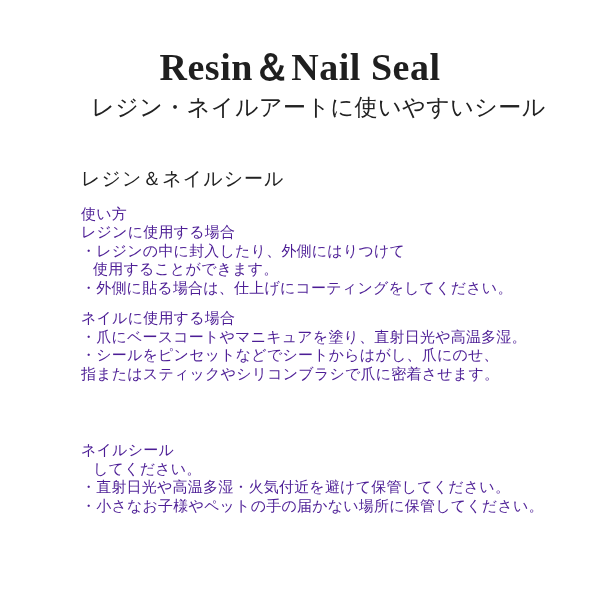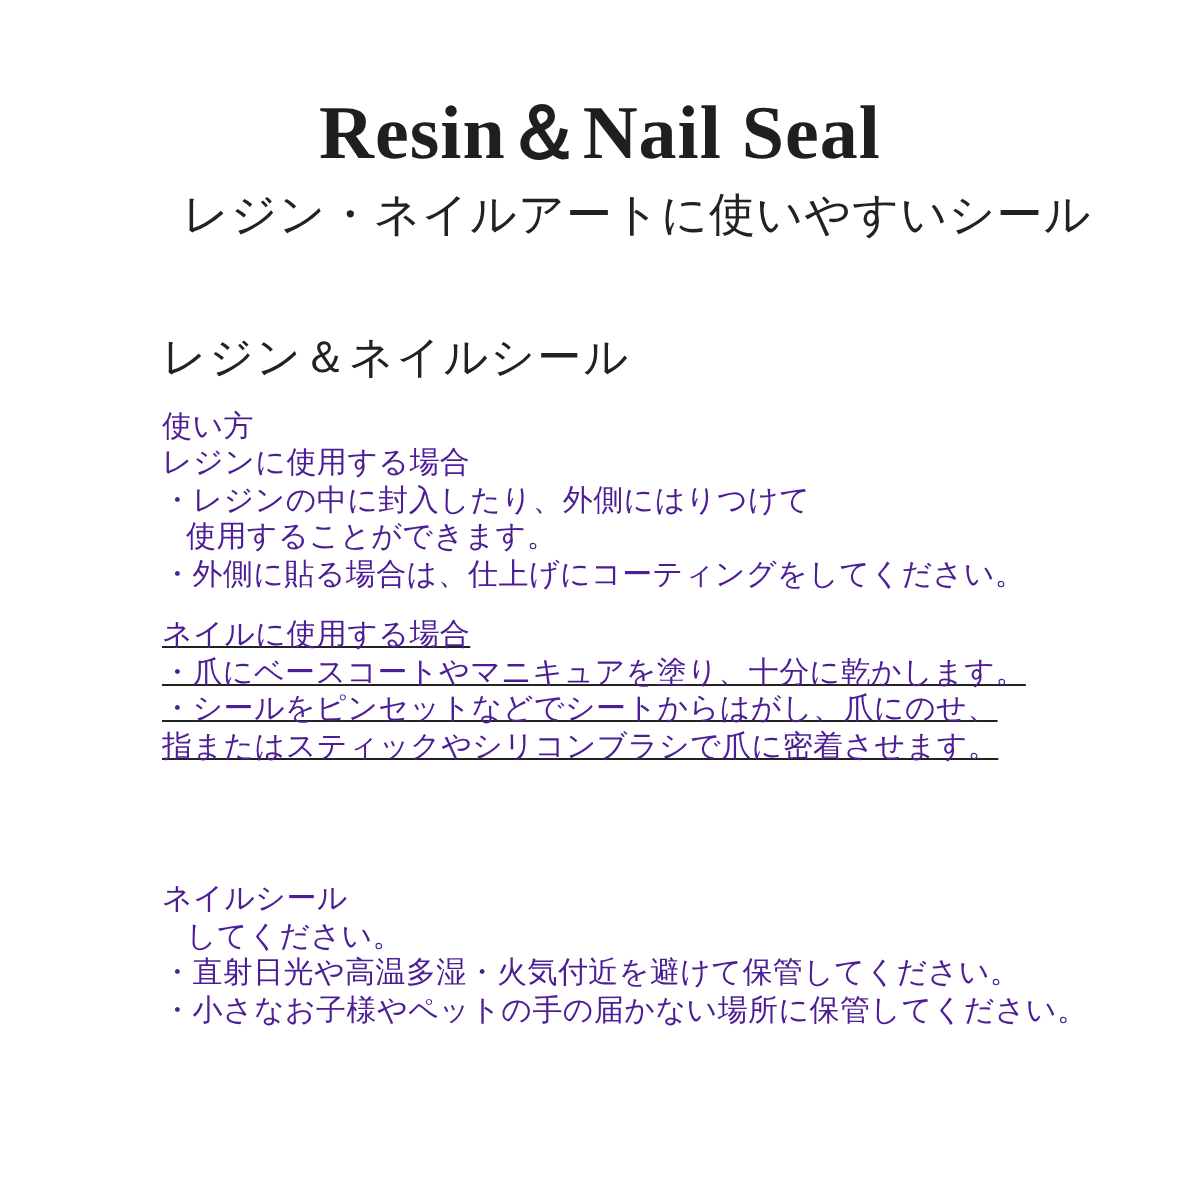--- a/index.html
+++ b/index.html
@@ -38,31 +38,31 @@
     color: #222222;
     padding-left: 37px;
   }
   .body-copy {
     padding-left: 81px;
     padding-right: 40px;
   }
   .product-name {
     margin: 0;
     padding-top: 45px;
-    font-size: 22px;
+    font-size: 19px;
     line-height: 24px;
     font-weight: 400;
     letter-spacing: 1px;
     color: #222222;
   }
   .section {
     margin: 0;
   }
   .section-usage { margin-top: 14px; }
-  .section-nail { margin-top: 12px; text-decoration: underline; }
+  .section-nail { margin-top: 12px; }
   .section-caution { margin-top: 58px; }
   .section-heading,
   .sub-heading,
   .line {
     margin: 0;
     font-size: 15px;
     line-height: 18.5px;
     letter-spacing: 0.2px;
     white-space: nowrap;
     color: #4c1d95;
@@ -90,21 +90,21 @@
 
       <div>
         <p class="sub-heading">レジンに使用する場合</p>
         <p class="line">・レジンの中に封入したり、外側にはりつけて</p>
         <p class="line indent">使用することができます。</p>
         <p class="line">・外側に貼る場合は、仕上げにコーティングをしてください。</p>
       </div>
 
       <div class="section-nail">
         <p class="sub-heading">ネイルに使用する場合</p>
-        <p class="line">・爪にベースコートやマニキュアを塗り、十分に乾かします。</p>
+        <p class="line">・爪にベースコートやマニキュアを塗り、直射日光や高温多湿。</p>
         <p class="line">・シールをピンセットなどでシートからはがし、爪にのせ、</p>
         <p class="line">指またはスティックやシリコンブラシで爪に密着させます。</p>
       </div>
     </div>
 
     <div class="section section-caution">
       <p class="section-heading">ネイルシール</p>
       <p class="line indent">してください。</p>
       <p class="line">・直射日光や高温多湿・火気付近を避けて保管してください。</p>
       <p class="line">・小さなお子様やペットの手の届かない場所に保管してください。</p>

